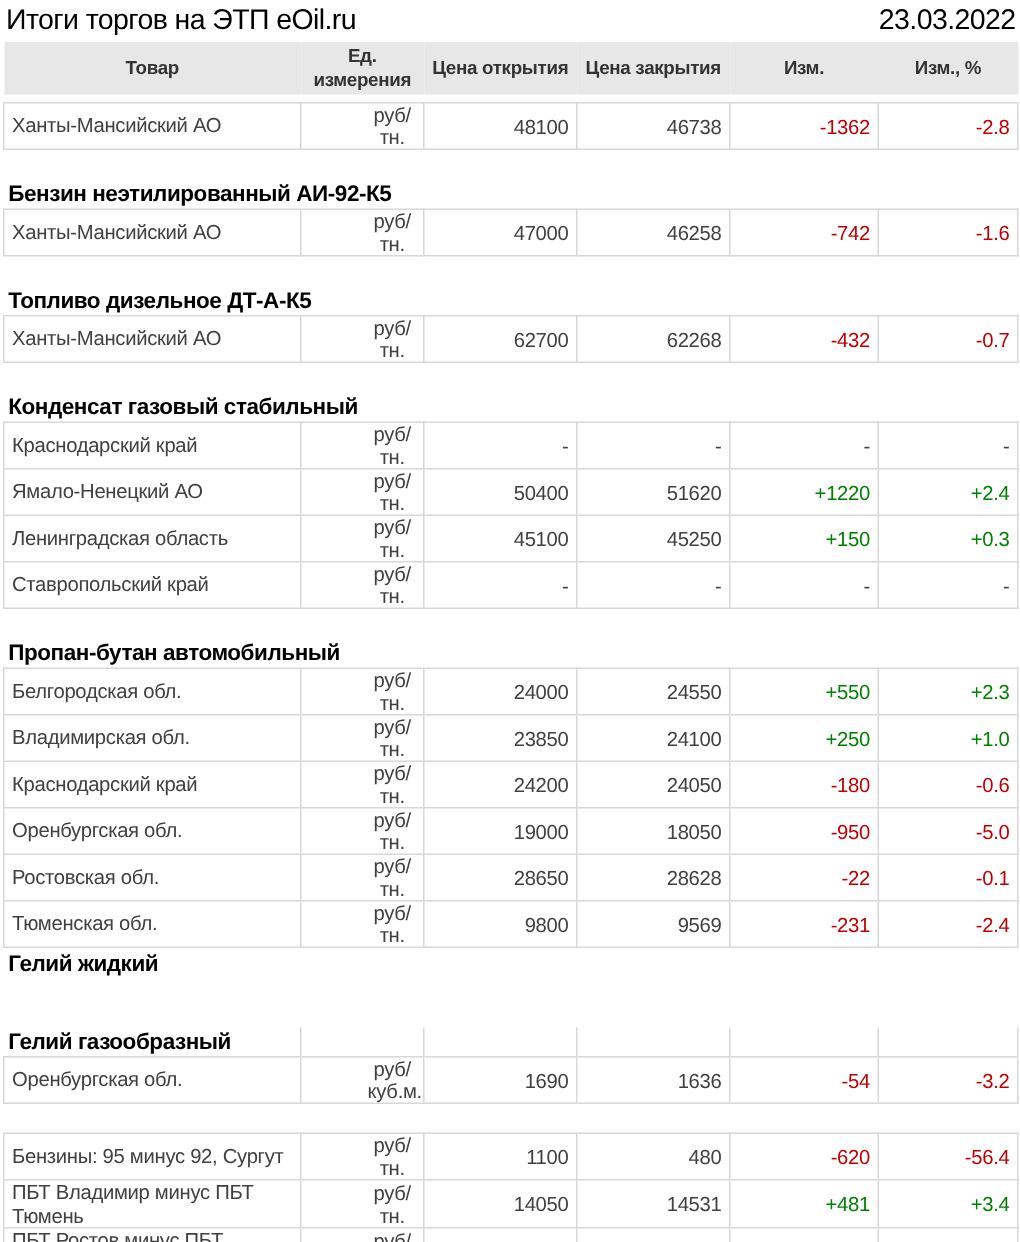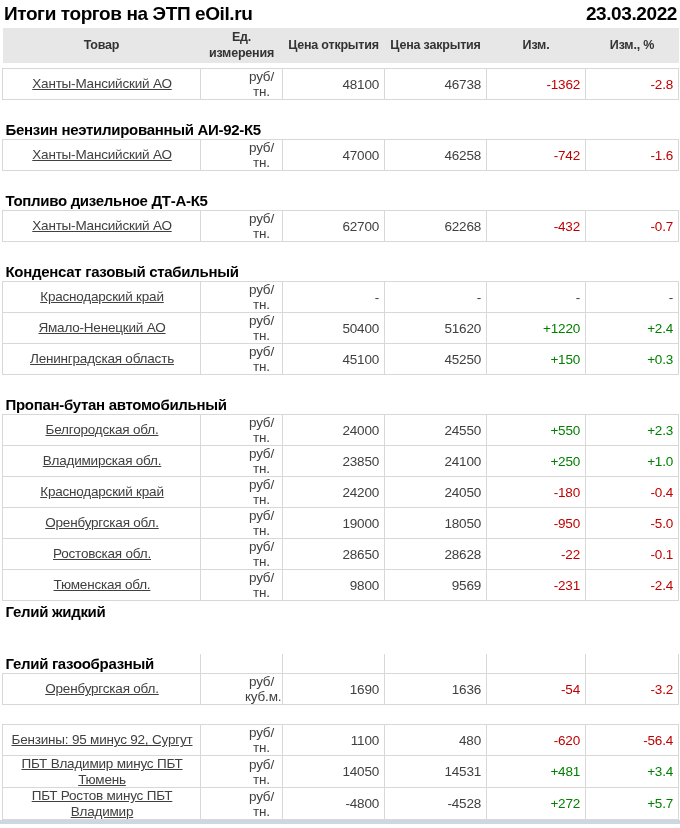--- a/index.html
+++ b/index.html
@@ -13,33 +13,33 @@
   html,body{margin:0;padding:0;}
   body{
     width:680px;height:828px;overflow:hidden;background:#fff;
     font-family:"Liberation Sans","DejaVu Sans",sans-serif;color:#404040;
   }
   .titlebar{
     display:flex;justify-content:space-between;align-items:flex-start;
     padding:4px 3px 0 4px;height:28px;
   }
   .page-title,.page-date{
-    font-weight:bold;font-size:19px;color:#000;letter-spacing:-0.4px;line-height:1.1;
+    font-weight:normal;font-size:19px;color:#000;letter-spacing:-0.4px;line-height:1.1;
   }
   table.report{
     border-collapse:collapse;table-layout:fixed;width:676px;margin-left:2px;
   }
   th{
     background:var(--header-bg);font-size:12.5px;font-weight:bold;color:#333;
     text-align:center;vertical-align:middle;padding:1px 2px;height:34px;line-height:1.3;
     letter-spacing:-0.2px;
   }
   td{font-size:13.5px;vertical-align:middle;padding:0 4px;letter-spacing:-0.2px;}
   tr.data-row td{border:1px solid var(--border);height:23px;}
-  td.c-product{text-align:center;padding-left:5px;line-height:1.15;text-decoration:underline;}
+  td.c-product{text-align:left;padding-left:5px;line-height:1.15;}
   td.c-unit{text-align:center;padding-left:44px;}
   td.c-num{text-align:right;padding-right:5px;}
   td.pos{color:var(--pos);}
   td.neg{color:var(--neg);}
   tr.section-row td.section-title{
     border:none;font-weight:bold;font-size:15px;color:#000;height:20px;
     padding:1px 0 0 3px;letter-spacing:-0.3px;white-space:nowrap;overflow:visible;
   }
   tr.section-row td.empty-cell{
     border-left:1px solid var(--border);border-right:1px solid var(--border);
@@ -137,20 +137,28 @@
         <td class="c-num pos">+2.4</td>
       </tr>
       <tr class="data-row">
         <td class="c-product">Ленинградская область</td>
         <td class="c-unit">руб/тн.</td>
         <td class="c-num">45100</td>
         <td class="c-num">45250</td>
         <td class="c-num pos">+150</td>
         <td class="c-num pos">+0.3</td>
       </tr>
+      <tr class="data-row">
+        <td class="c-product">Ставропольский край</td>
+        <td class="c-unit">руб/тн.</td>
+        <td class="c-num">-</td>
+        <td class="c-num">-</td>
+        <td class="c-num">-</td>
+        <td class="c-num">-</td>
+      </tr>
       <tr class="spacer">
         <td colspan="6" style="height: 20px;"></td>
       </tr>
       <tr class="section-row">
         <td class="section-title" colspan="6">Пропан-бутан автомобильный</td>
       </tr>
       <tr class="data-row">
         <td class="c-product">Белгородская обл.</td>
         <td class="c-unit">руб/тн.</td>
         <td class="c-num">24000</td>
@@ -165,21 +173,21 @@
         <td class="c-num">24100</td>
         <td class="c-num pos">+250</td>
         <td class="c-num pos">+1.0</td>
       </tr>
       <tr class="data-row">
         <td class="c-product">Краснодарский край</td>
         <td class="c-unit">руб/тн.</td>
         <td class="c-num">24200</td>
         <td class="c-num">24050</td>
         <td class="c-num neg">-180</td>
-        <td class="c-num neg">-0.4</td>
+        <td class="c-num neg">-0.6</td>
       </tr>
       <tr class="data-row">
         <td class="c-product">Оренбургская обл.</td>
         <td class="c-unit">руб/тн.</td>
         <td class="c-num">19000</td>
         <td class="c-num">18050</td>
         <td class="c-num neg">-950</td>
         <td class="c-num neg">-5.0</td>
       </tr>
       <tr class="data-row">

